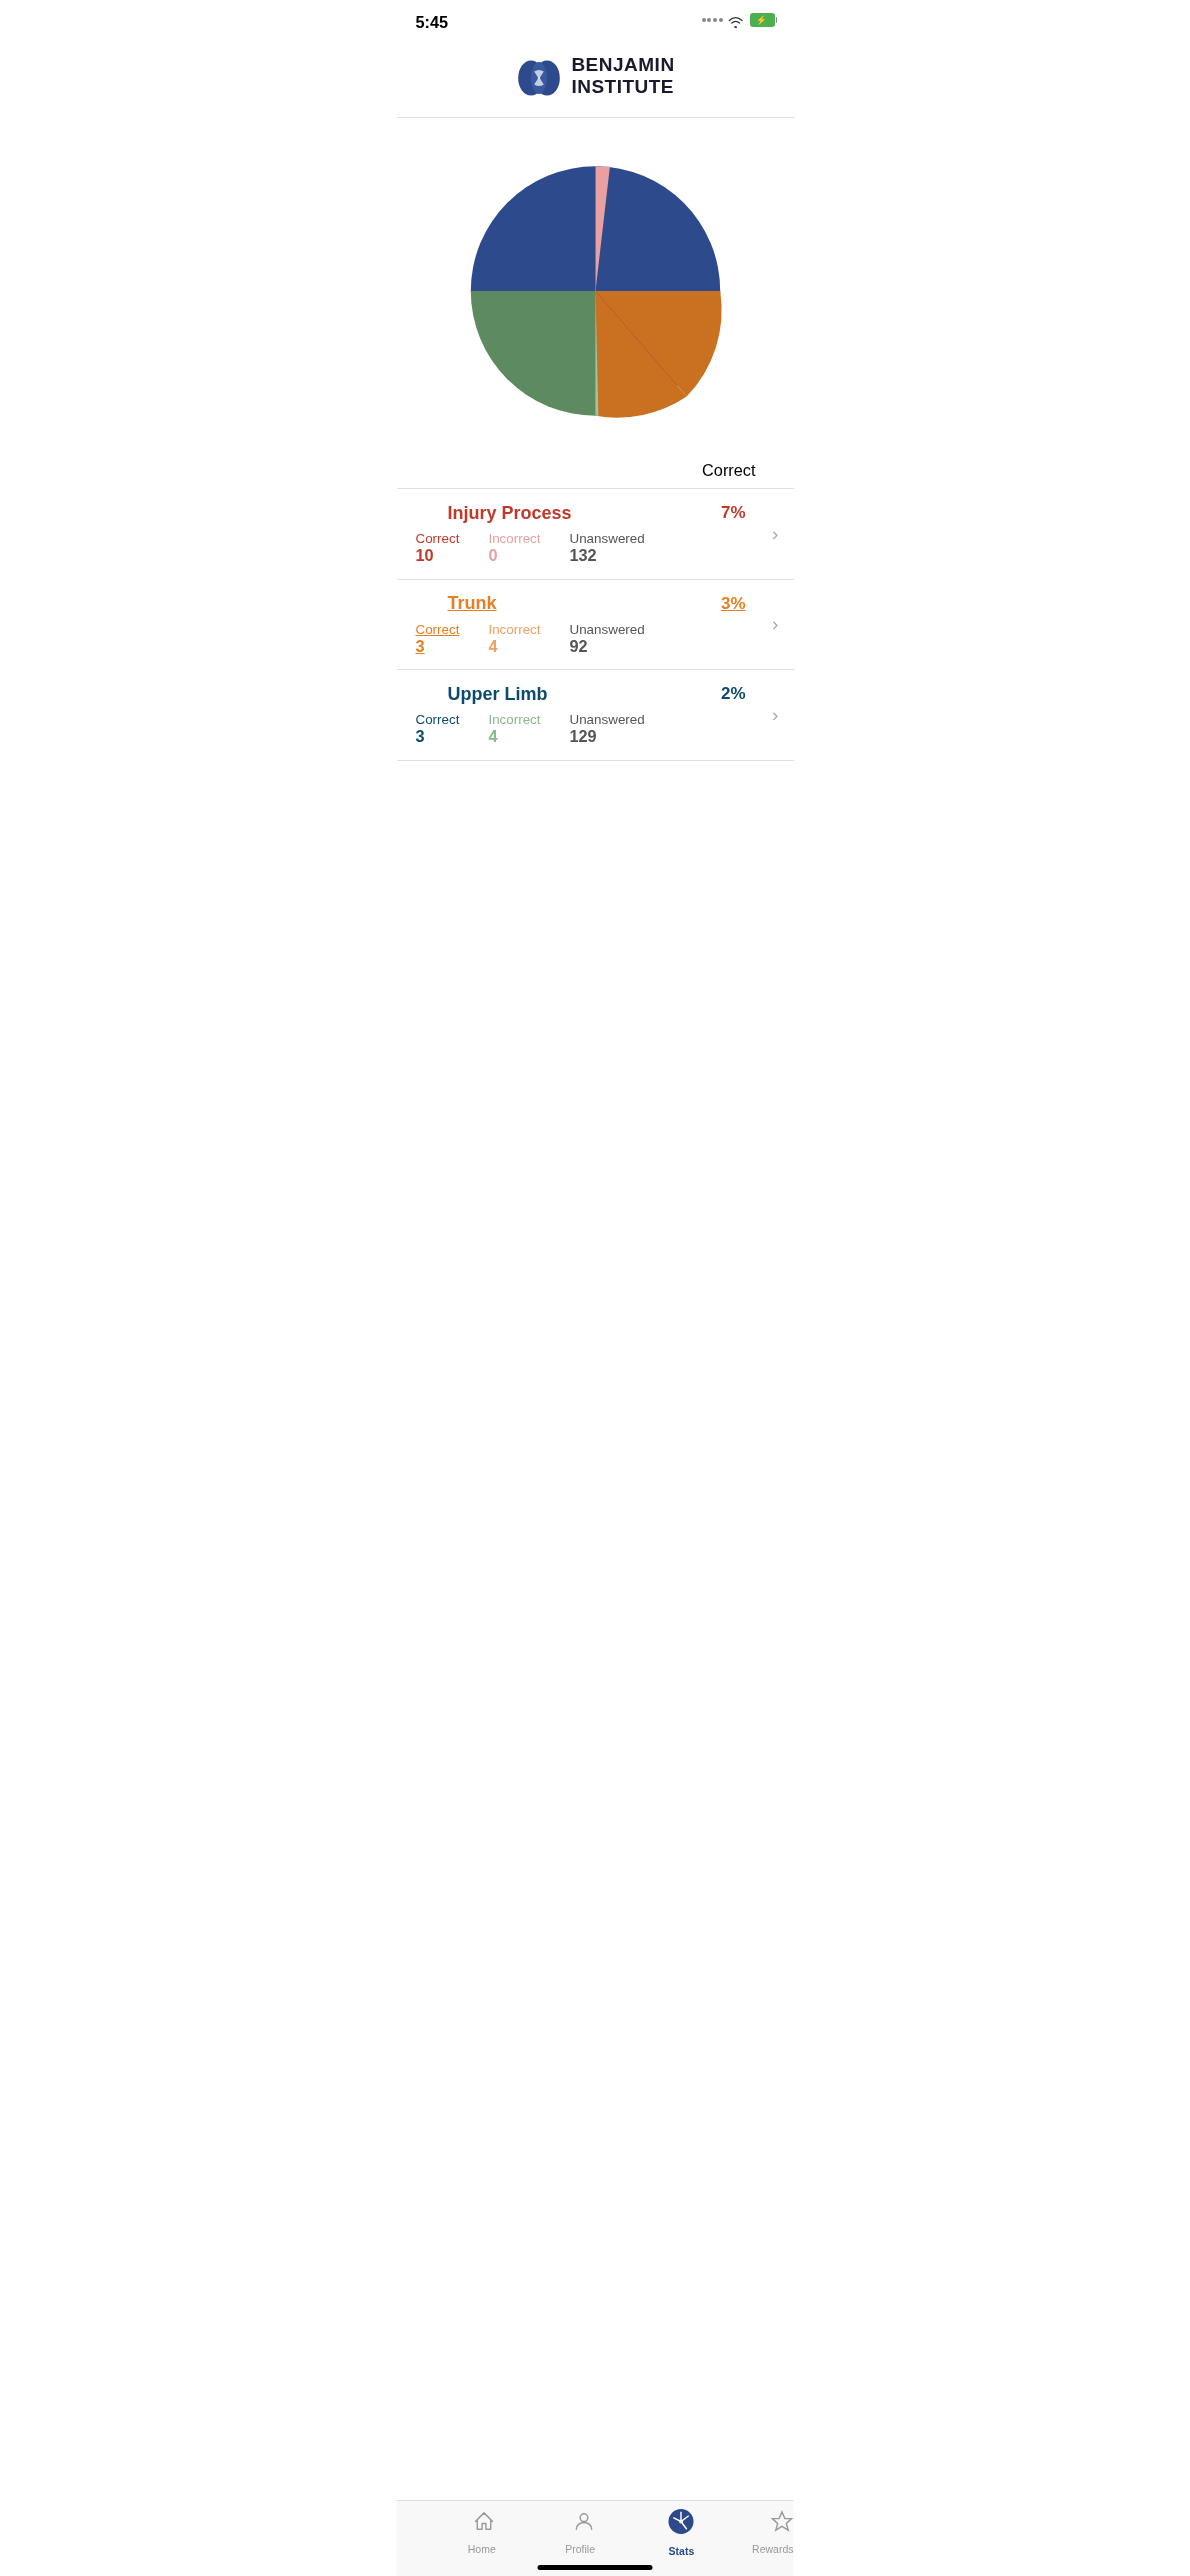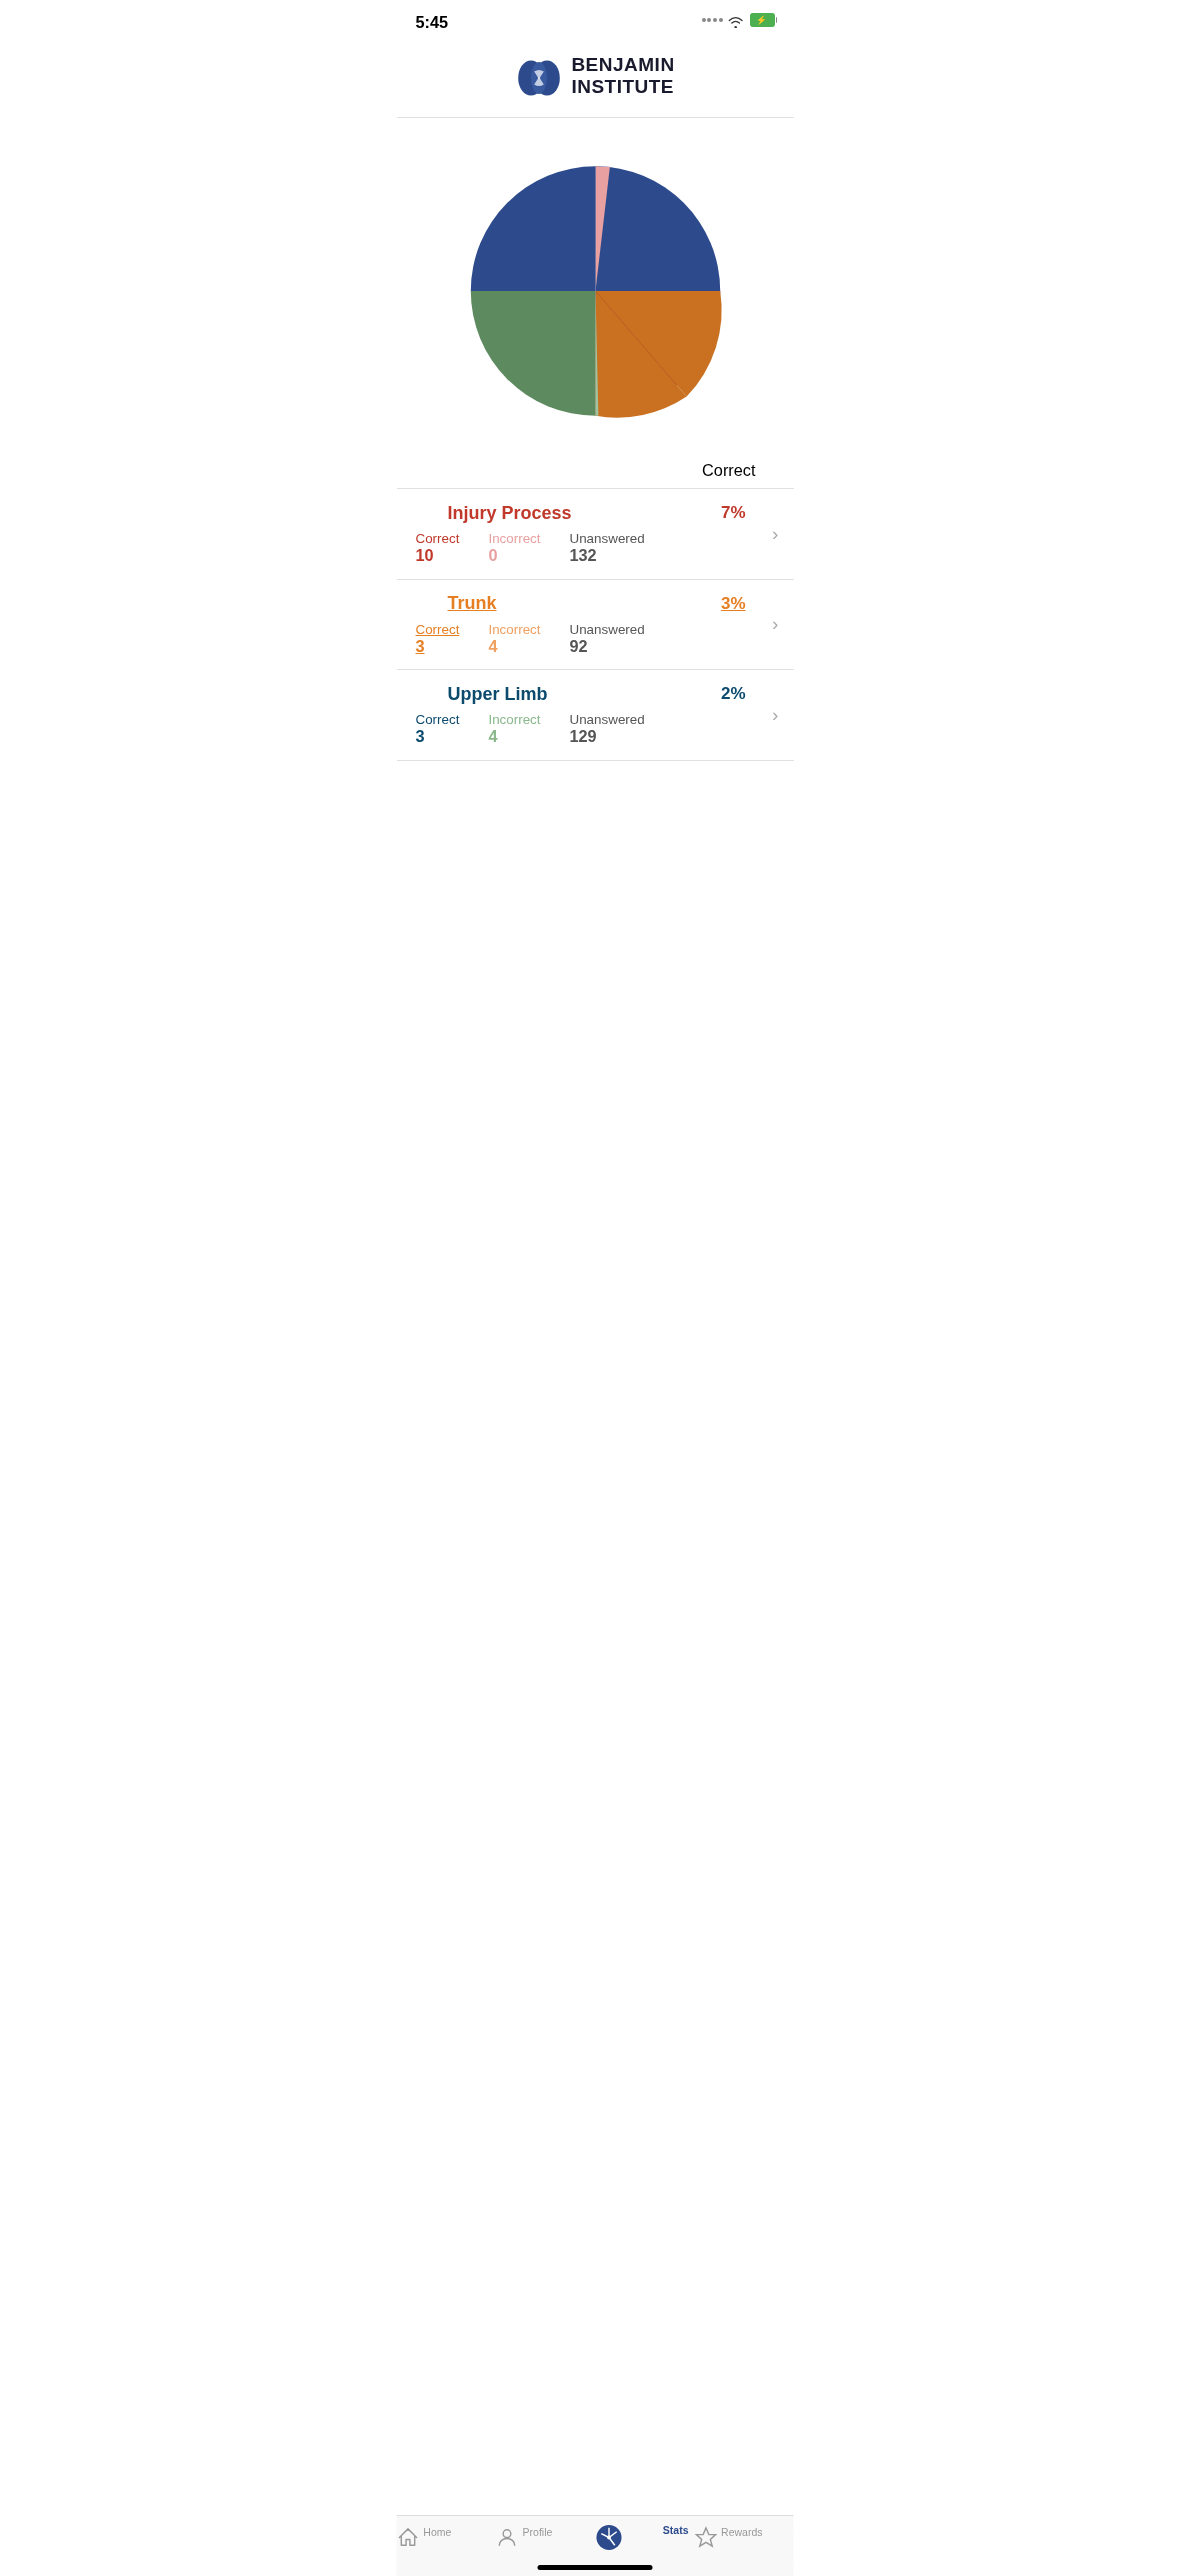--- a/index.html
+++ b/index.html
@@ -175,22 +175,22 @@
       width: 397px;
       background: #f8f8f8;
       border-top: 1px solid #ddd;
       display: flex;
       justify-content: space-around;
       align-items: center;
       padding: 7.7px 0 19px;
     }
     .nav-item {
       display: flex;
-      flex-direction: row;
-      align-items: flex-start;
+      flex-direction: column;
+      align-items: flex-end;
       gap: 3.8px;
       cursor: pointer;
       flex: 1;
     }
     .nav-icon {
       font-size: 23px;
     }
     .nav-label {
       font-size: 10.5px;
     }

